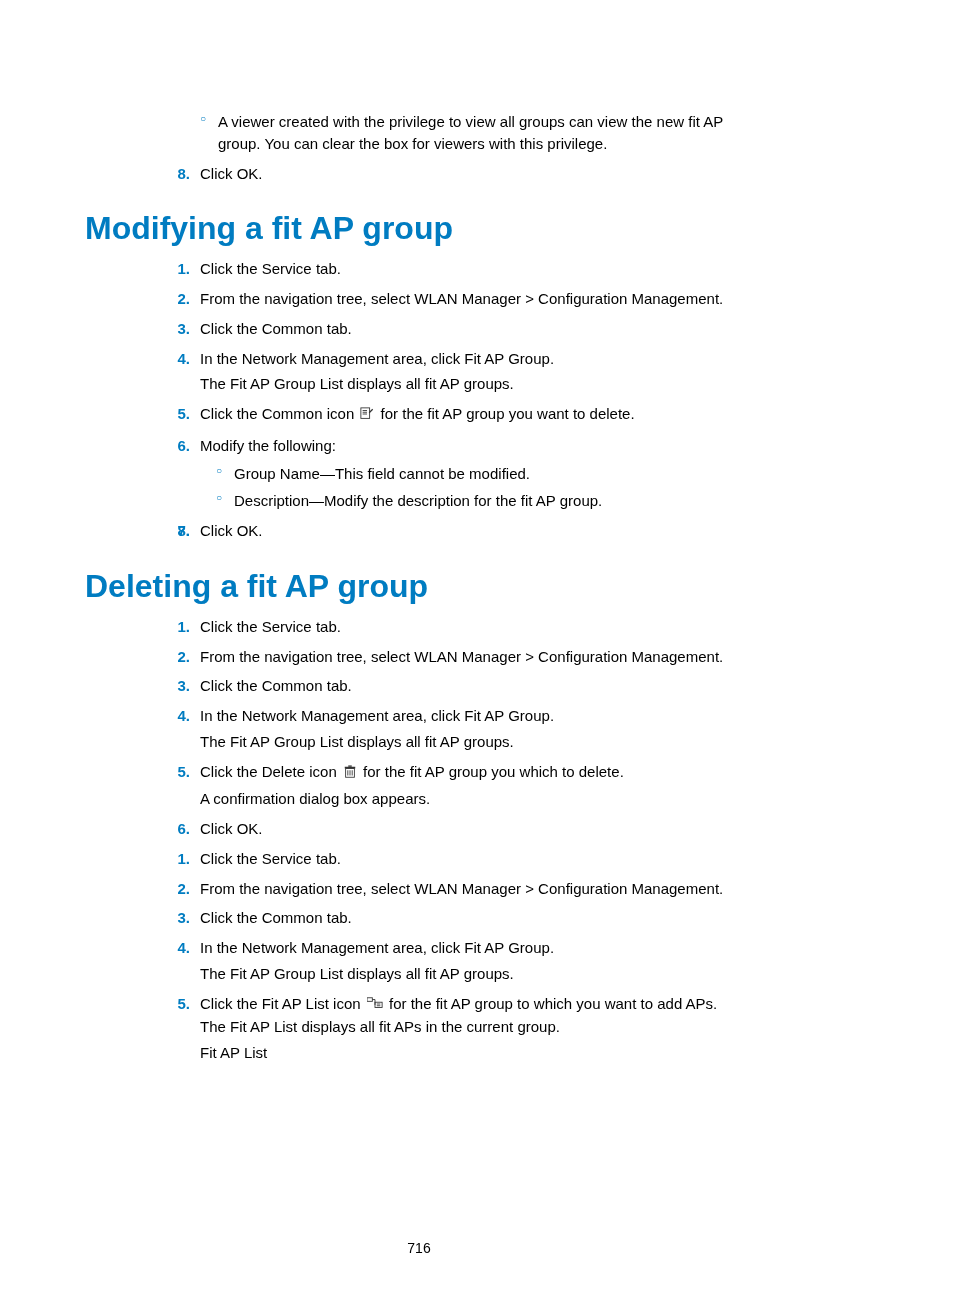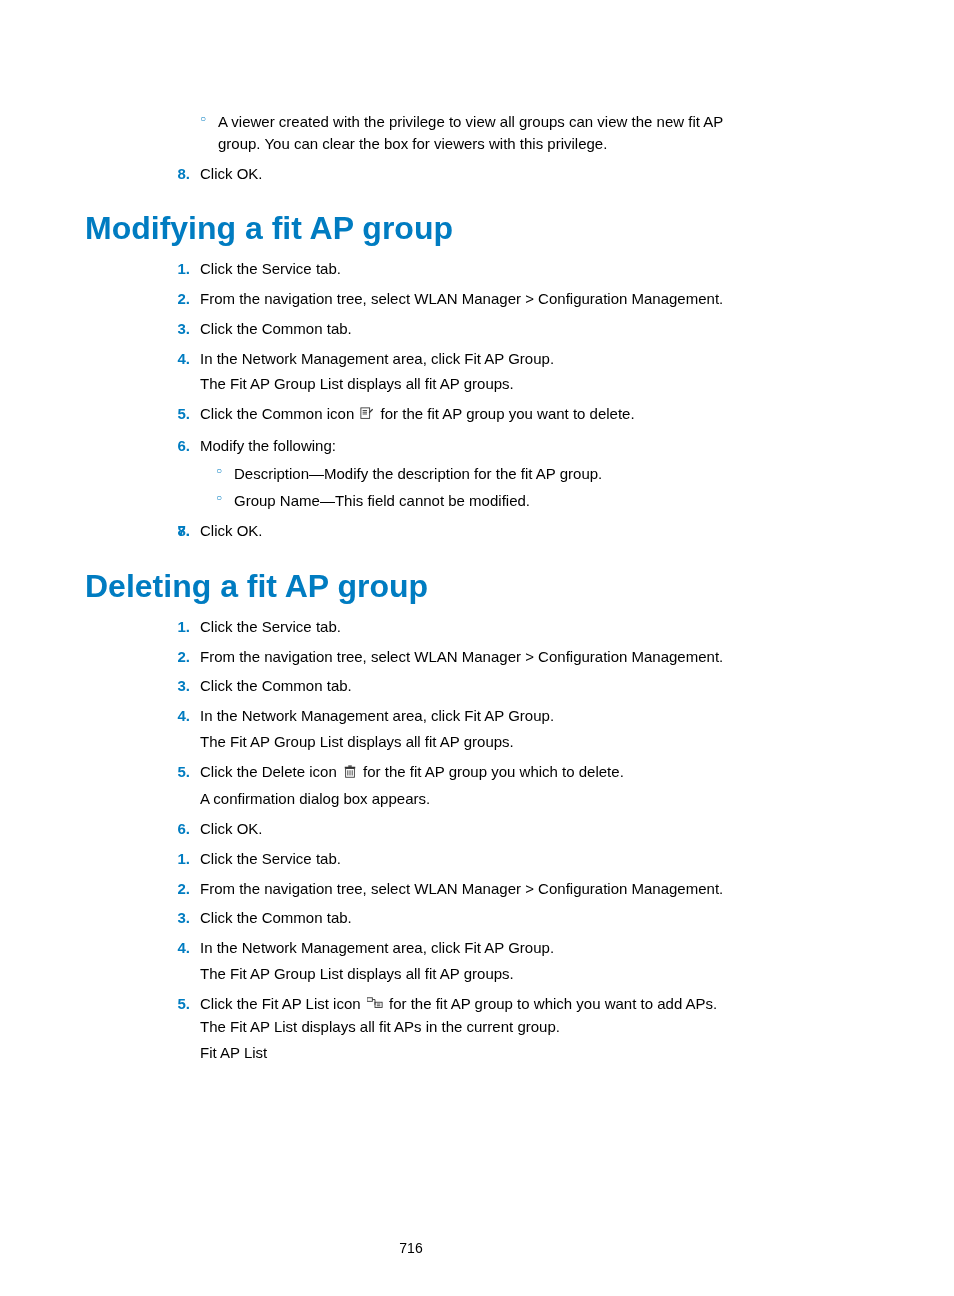--- a/index.html
+++ b/index.html
@@ -78,21 +78,21 @@
   }
   b { font-weight: 400; }
   .icon {
     display: inline-block;
     vertical-align: -2px;
     margin: 0 2px;
   }
   .pagenum {
     position: absolute;
     bottom: 40px;
-    left: 0;
+    left: 8px;
     width: 100%;
     text-align: center;
     font-size: 14px;
     color: #000;
   }
 </style>
 </head>
 <body>
 
 <div class="page">
@@ -117,22 +117,22 @@
         <li><span>Click the </span><b>Common</b><span> tab.</span></li>
         <li><span>In the </span><b>Network Management</b><span> area, click </span><b>Fit AP Group</b><span>.</span><span class="note"><span>The </span><b>Fit AP Group List</b><span> displays all fit AP groups.</span></span></li>
         <li><span>Click the </span><b>Common</b><span> icon </span><span class="icon"><svg width="14" height="14" viewBox="0 0 16 16">
               <rect x="1" y="1" width="10" height="12" fill="none" stroke="#333" stroke-width="1"></rect>
               <line x1="3" y1="4" x2="8" y2="4" stroke="#333"></line>
               <line x1="3" y1="6" x2="8" y2="6" stroke="#333"></line>
               <line x1="3" y1="8" x2="8" y2="8" stroke="#333"></line>
               <path d="M10 6 L14 2 L15 3 L11 7 Z" fill="#333"></path>
             </svg></span><span> for the fit AP group you want to delete.</span></li>
         <li><span>Modify the following:</span><ul class="ul-sub">
+            <li><b>Group Name</b><span>—This field cannot be modified.</span></li>
             <li><b>Description</b><span>—Modify the description for the fit AP group.</span></li>
-            <li><b>Group Name</b><span>—This field cannot be modified.</span></li>
           </ul></li>
         <li></li>
         <li><span>Click </span><b>OK</b><span>.</span></li>
       </ol>
       <h2>Deleting a fit AP group</h2>
       <ol class="ol-main">
         <li><span>Click the </span><b>Service</b><span> tab.</span></li>
         <li><span>From the navigation tree, select </span><b>WLAN Manager</b><span> &gt; </span><b>Configuration Management</b><span>.</span></li>
         <li><span>Click the </span><b>Common</b><span> tab.</span></li>
         <li><span>In the </span><b>Network Management</b><span> area, click </span><b>Fit AP Group</b><span>.</span><span class="note"><span>The </span><b>Fit AP Group List</b><span> displays all fit AP groups.</span></span></li>

